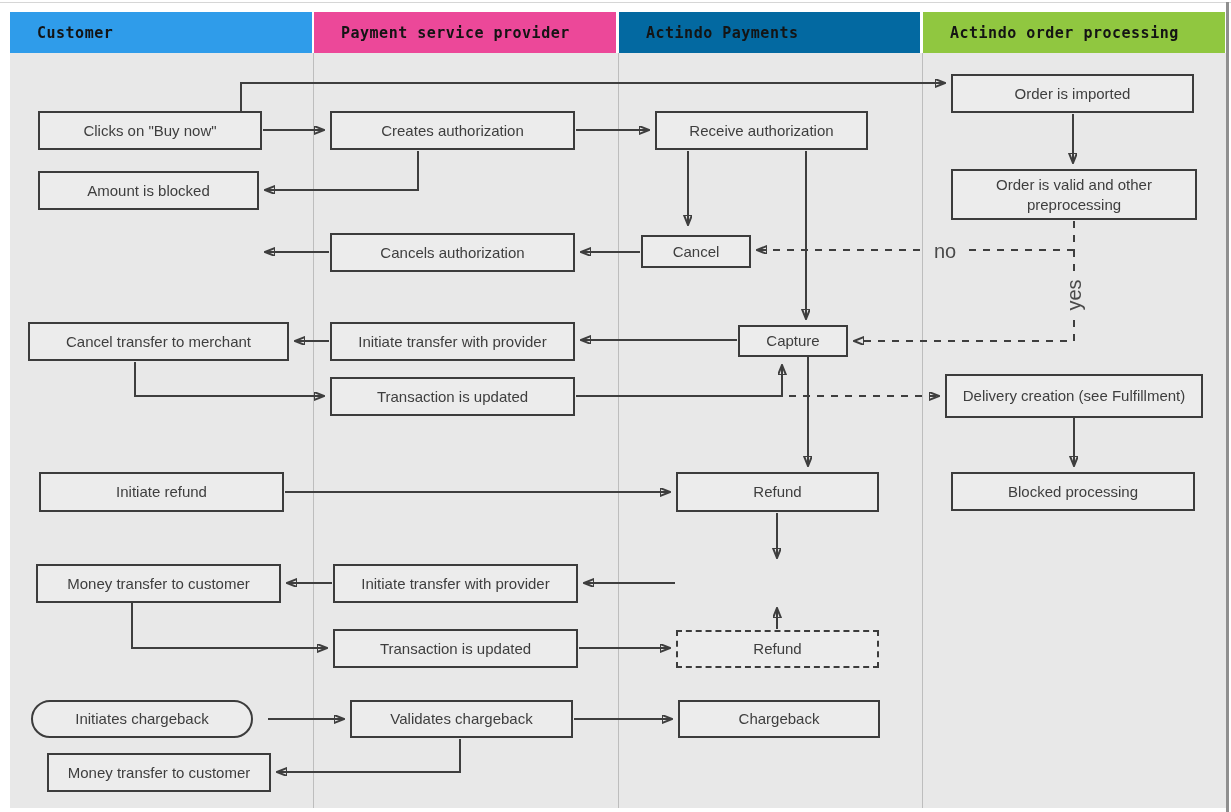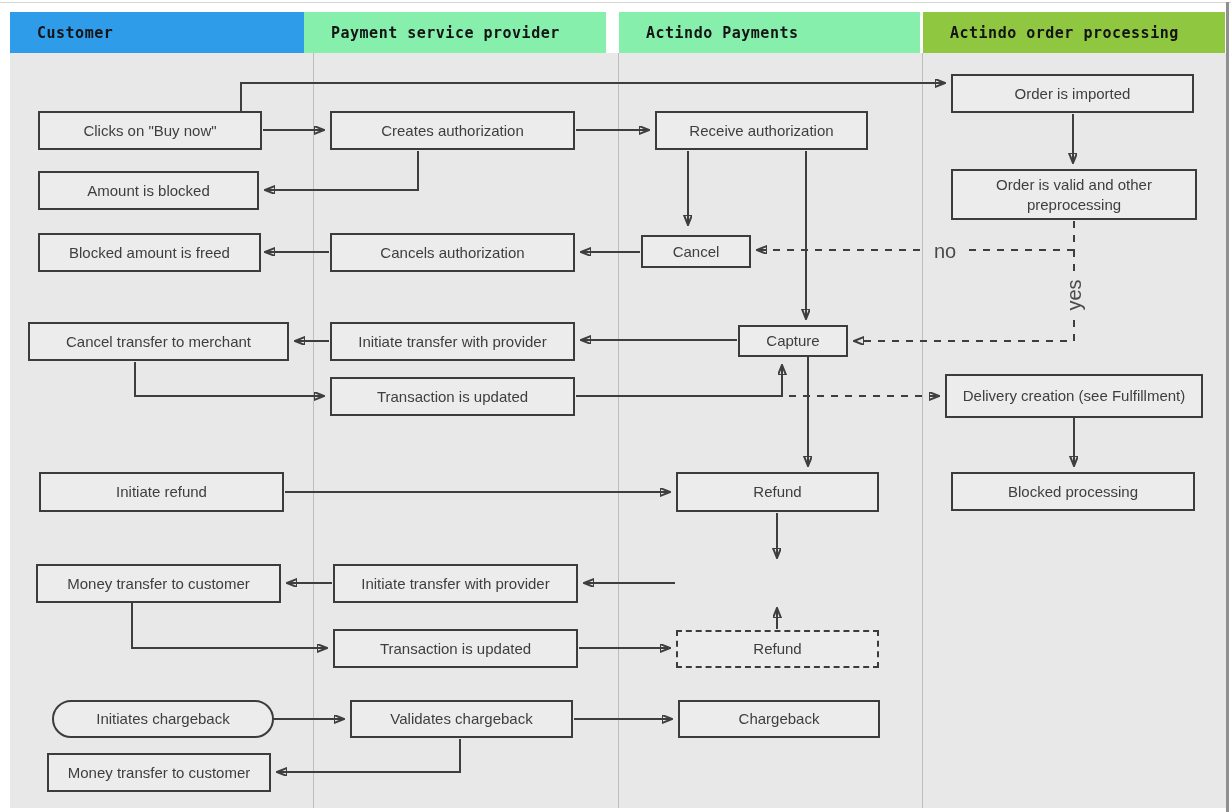--- a/index.html
+++ b/index.html
@@ -67,24 +67,24 @@
   <div class="top-hairline"></div>
   <div class="lane-body"></div>
   <div class="lane-sep" style="left:313px;"></div>
   <div class="lane-sep" style="left:618px;"></div>
   <div class="lane-sep" style="left:922px;"></div>
   <div class="right-edge"></div>
 
   <div class="lane-header" style="left: 10px; width: 302px; background-color: rgb(47, 156, 234);">
       <span>Customer</span>
     </div>
-  <div class="lane-header" style="left: 304px; width: 302px; background-color: #86efac;">
+  <div class="lane-header" style="left: 314px; width: 302px; background-color: #ec4899;">
       <span>Payment service provider</span>
     </div>
-  <div class="lane-header" style="left: 619px; width: 301px; background-color: #86efac;">
+  <div class="lane-header" style="left: 619px; width: 301px; background-color: #0369a1;">
       <span>Actindo Payments</span>
     </div>
   <div class="lane-header" style="left: 923px; width: 302px; background-color: rgb(144, 199, 64);">
       <span>Actindo order processing</span>
     </div>
 
   <svg class="edges" width="1231" height="812" viewBox="0 0 1231 812">
     <defs>
       <marker id="arr" markerWidth="11" markerHeight="9" refX="9" refY="4" orient="auto" markerUnits="userSpaceOnUse">
         <path d="M0,0 L10,4 L0,8 Z" fill="#3e3e3e" stroke="none"></path>
@@ -118,25 +118,24 @@
     <path d="M460,739 L460,772 L278,772" marker-end="url(#arr)"></path>
 
     <path class="dash" d="M1074,221 L1074,250"></path>
     <path class="dash" d="M1074,250 L758,250" marker-end="url(#arr)"></path>
     <path class="dash" d="M1074,250 L1074,341 L855,341" marker-end="url(#arr)"></path>
     <path class="dash" d="M579,396 L938,396" marker-end="url(#arr)"></path>
   </svg>
 
   <div class="node" style="left:38px;top:111px;width:224px;height:39px;">Clicks on "Buy now"</div>
   <div class="node" style="left:38px;top:171px;width:221px;height:39px;">Amount is blocked</div>
-  <div class="node" style="left:38px;top:233px;width:223px;height:39px;">Blocked amount is freed</div>
   <div class="node" style="left:28px;top:322px;width:261px;height:39px;">Cancel transfer to merchant</div>
   <div class="node" style="left:39px;top:472px;width:245px;height:40px;">Initiate refund</div>
   <div class="node" style="left:36px;top:564px;width:245px;height:39px;">Money transfer to customer</div>
-  <div class="node" style="left:52px;top:700px;width:222px;height:38px;border-radius:19px;">Initiates chargeback</div>
+  <div class="node" style="left:31px;top:700px;width:222px;height:38px;border-radius:19px;">Initiates chargeback</div>
   <div class="node" style="left:47px;top:753px;width:224px;height:39px;">Money transfer to customer</div>
 
   <div class="node" style="left:330px;top:111px;width:245px;height:39px;">Creates authorization</div>
   <div class="node" style="left:330px;top:233px;width:245px;height:39px;">Cancels authorization</div>
   <div class="node" style="left:330px;top:322px;width:245px;height:39px;">Initiate transfer with provider</div>
   <div class="node" style="left:330px;top:377px;width:245px;height:39px;">Transaction is updated</div>
   <div class="node" style="left:333px;top:564px;width:245px;height:39px;">Initiate transfer with provider</div>
   <div class="node" style="left:333px;top:629px;width:245px;height:39px;">Transaction is updated</div>
   <div class="node" style="left:350px;top:700px;width:223px;height:38px;">Validates chargeback</div>
 

